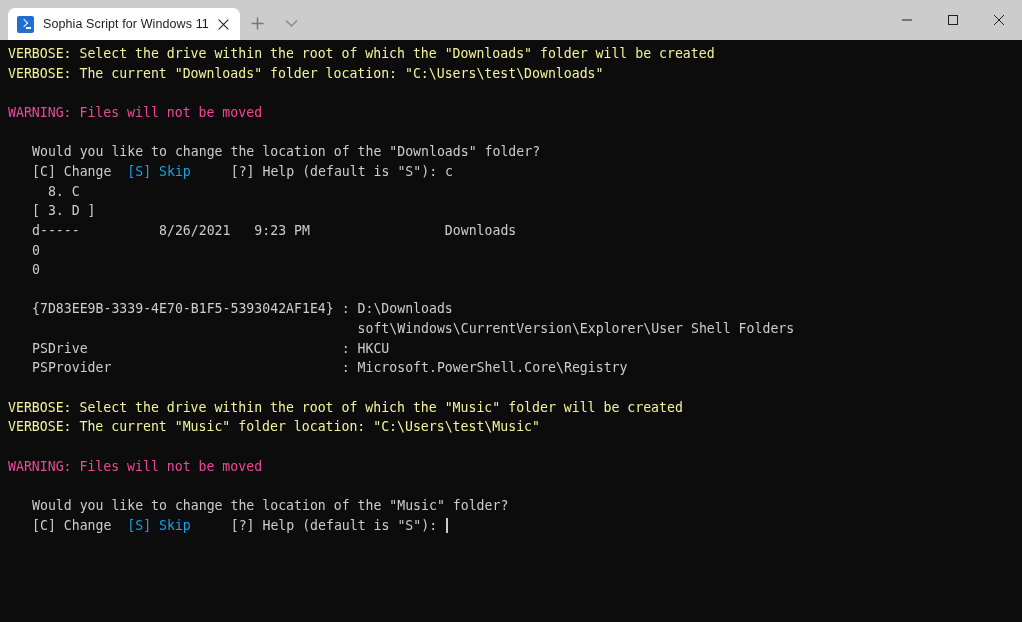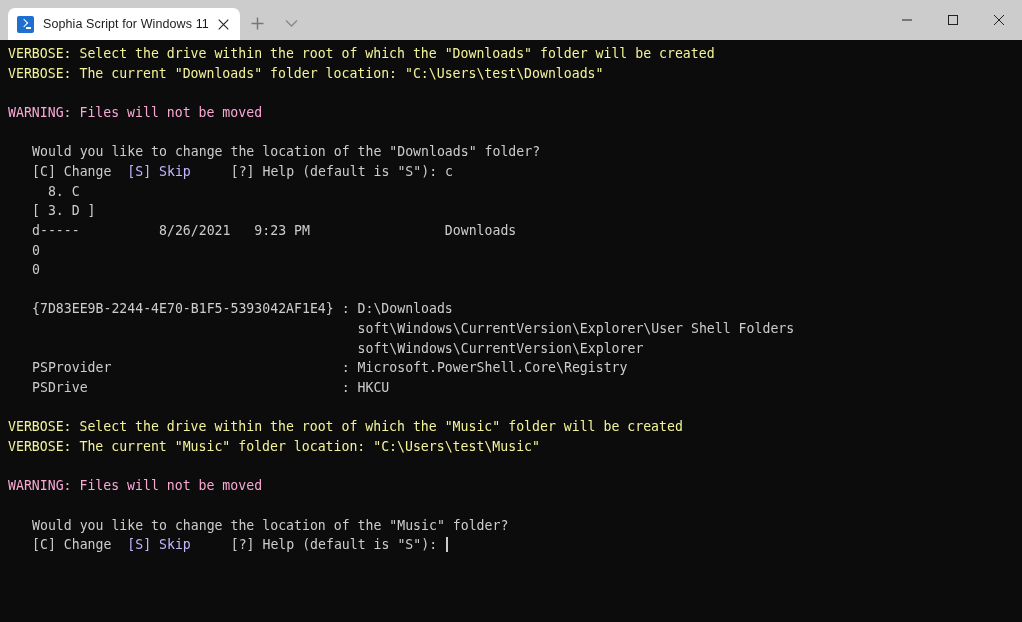--- a/index.html
+++ b/index.html
@@ -129,23 +129,23 @@
   }
   .line {
     font-family: "DejaVu Sans Mono", monospace;
     font-size: 13.2px;
     line-height: 19.65px;
     white-space: pre;
     color: #cccccc;
     letter-spacing: 0px;
   }
   .c-verbose { color: #f3f39a; }
-  .c-warning { color: #f9a8d4; }
+  .c-warning { color: #ec4899; }
   .c-white   { color: #cccccc; margin-left: 24px; }
-  .c-yellow  { color: #c4b5fd; }
+  .c-yellow  { color: #0ea5e9; }
   .blank { height: 19.65px; }
 
   .cursor {
     display: inline-block;
     width: 1.5px;
     height: 15px;
     background: #cccccc;
     vertical-align: -3px;
     margin-left: 1px;
   }
@@ -208,25 +208,24 @@
     <div class="line c-warning">WARNING: Files will not be moved</div>
     <div class="line blank"> </div>
     <div class="line c-white">Would you like to change the location of the "Downloads" folder?</div>
     <div class="line"><span class="c-white">[C] Change  </span><span class="c-yellow">[S] Skip</span><span class="c-white">  [?] Help (default is "S"): c</span></div>
     <div class="line c-white">  8. C</div>
     <div class="line c-white">[ 3. D ]</div>
     <div class="line c-white">d-----          8/26/2021   9:23 PM                 Downloads</div>
     <div class="line c-white">0</div>
     <div class="line c-white">0</div>
     <div class="line blank"> </div>
-    <div class="line c-white">{7D83EE9B-2244-4E70-B1F5-5393042AF1E4} : D:\Downloads</div>
+    <div class="line c-white">{7D83EE9B-3339-4E70-B1F5-5393042AF1E4} : D:\Downloads</div>
     <div class="line c-white">                                         soft\Windows\CurrentVersion\Explorer\User Shell Folders</div>
-    <div class="line c-white">                                         soft\Windows\CurrentVersion\Explorer</div>
+    <div class="line c-white">PSDrive                                : HKCU</div>
     <div class="line c-white">PSProvider                             : Microsoft.PowerShell.Core\Registry</div>
-    <div class="line c-white">PSDrive                                : HKCU</div>
     <div class="line blank"> </div>
     <div class="line c-verbose">VERBOSE: Select the drive within the root of which the "Music" folder will be created</div>
     <div class="line c-verbose">VERBOSE: The current "Music" folder location: "C:\Users\test\Music"</div>
     <div class="line blank"> </div>
     <div class="line c-warning">WARNING: Files will not be moved</div>
     <div class="line blank"> </div>
     <div class="line c-white">Would you like to change the location of the "Music" folder?</div>
     <div class="line"><span class="c-white">[C] Change  </span><span class="c-yellow">[S] Skip</span><span class="c-white">  [?] Help (default is "S"): </span><span class="cursor"></span></div>
   </div>
 

